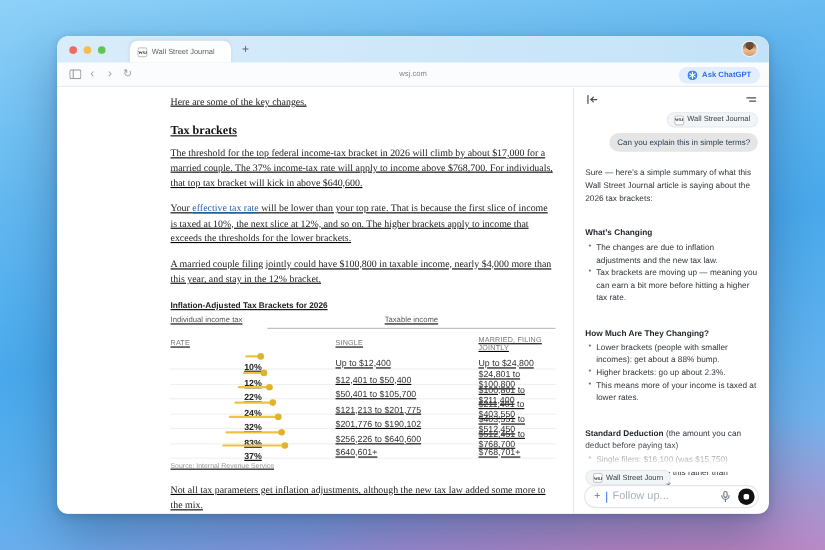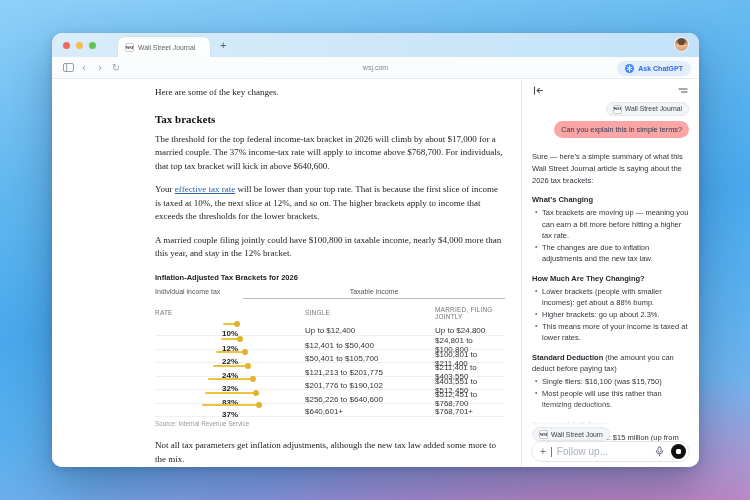--- a/index.html
+++ b/index.html
@@ -52,21 +52,21 @@
   .tool-ic{ color:#8a8f95; display:flex; align-items:center; justify-content:center; width:16px; height:16px;}
   .chev{ font-size:11px; line-height:1; color:#9aa0a6;}
   .reload{ font-size:10px; color:#9aa0a6;}
   .urlbox{ position:absolute; left:0; right:0; text-align:center; font-size:7px; color:#80868b; pointer-events:none;}
   .askbtn{
     position:absolute; right:8px; top:3.5px; height:15px; border-radius:8px;
     background:#e2eefb; color:#2f6fe4; font-size:7px; font-weight:bold;
     display:flex; align-items:center; gap:4px; padding:0 8px; border:none;
   }
   
-  .content{ position:absolute; left:0; top:47px; right:0; bottom:0; display:flex;}
+  .content{ position:absolute; left:0; top:47px; right:0; bottom:0; display:flex;text-decoration:underline;}
   .article{ width:470px; background:#fff; border-right:1px solid #e4e7ea; overflow:hidden;
     padding:6px 16px 0 103px; font-family:"Liberation Serif","DejaVu Serif",serif; color:#222;}
   .article p{ font-size:9px; line-height:1.5; margin:0 0 10px 0;}
   .article h2{ font-size:11px; font-weight:bold; margin:13px 0 8px 0; color:#111;}
   .article a{ color:#2563ab; text-decoration:underline;}
   
   .tbl{ font-family:"Liberation Sans","DejaVu Sans",sans-serif; margin:4px 0 12px 0;}
   .tbl-title{ font-size:7.5px; font-weight:bold; color:#222; margin:12px 0 6px 0;
     font-family:"Liberation Sans","DejaVu Sans",sans-serif;}
   .tbl-group{ display:grid; grid-template-columns:88px 1fr; font-size:7px; color:#555; padding-bottom:3px;}
@@ -84,23 +84,23 @@
     font-family:"Liberation Sans","DejaVu Sans",sans-serif;}
   
   .sidebar{ flex:1; position:relative; background:#fff; overflow:hidden;}
   .sb-head{ height:18px; display:flex; align-items:center; justify-content:space-between; padding:2px 9px 0 9px;}
   .sb-ic{ display:flex; align-items:center; justify-content:center; width:14px; height:14px;}
   .chat{ position:absolute; left:0; top:20px; right:0; bottom:0; overflow:hidden; padding:2px 10px 0 10px;
     font-size:7.5px; color:#32363b; line-height:1.55;}
   .chip{ display:inline-flex; align-items:center; gap:3px; background:#f2f5f8; border:1px solid #e4e8ec;
     border-radius:8px; height:14px; padding:0 6px; font-size:6.8px; color:#3c4043;}
   .chat-right{ text-align:right; margin-bottom:5px;}
-  .bubble{ display:inline-block; background:#fca5a5; color:#243b53; border-radius:9px;
+  .bubble{ display:inline-block; background:#e5e5e5; color:#243b53; border-radius:9px;
     padding:3px 7px; font-size:7.3px; text-align:left; margin-bottom:8px;}
-  .sb-sec-h{ font-weight:bold; color:#1f2328; margin-top:8px;}
+  .sb-sec-h{ font-weight:bold; color:#1f2328; margin-top:20px;}
   .sb-sec-h .norm{ font-weight:normal; color:#32363b;}
   .sb-ul{ list-style:none; margin:1px 0 0 2px;}
   .sb-ul li{ padding-left:8px; position:relative;}
   .sb-ul li::before{ content:'•'; position:absolute; left:1px; color:#6b7076; font-size:7px;}
   .fade{ position:absolute; left:0; right:0; bottom:38px; height:26px; pointer-events:none;
     background:linear-gradient(180deg, rgba(255,255,255,0), #fff 85%);}
   .bottom-chip{ position:absolute; left:10px; bottom:26px; max-width:78px; overflow:hidden;}
   .inputbar{
     position:absolute; left:9px; right:9px; bottom:5px; height:21px;
     border:1px solid #e2e5e9; border-radius:12px; background:#fff;
@@ -274,22 +274,22 @@
         </div>
         <div class="chat-right">
           <span class="bubble">Can you explain this in simple terms?</span>
         </div>
 
         <div>
           <p style="margin-bottom:6px">Sure — here’s a simple summary of what this Wall Street Journal article is saying about the 2026 tax brackets:</p>
 
           <div class="sb-sec-h"><b>What’s Changing</b><span class="norm"></span></div>
           <ul class="sb-ul">
+            <li>The changes are due to inflation adjustments and the new tax law.</li>
             <li>Tax brackets are moving up — meaning you can earn a bit more before hitting a higher tax rate.</li>
-            <li>The changes are due to inflation adjustments and the new tax law.</li>
           </ul>
 
           <div class="sb-sec-h"><b>How Much Are They Changing?</b><span class="norm"></span></div>
           <ul class="sb-ul">
             <li>Lower brackets (people with smaller incomes): get about a 88% bump.</li>
             <li>Higher brackets: go up about 2.3%.</li>
             <li>This means more of your income is taxed at lower rates.</li>
           </ul>
 
           <div class="sb-sec-h"><b>Standard Deduction</b><span class="norm"> (the amount you can deduct before paying tax)</span></div>

